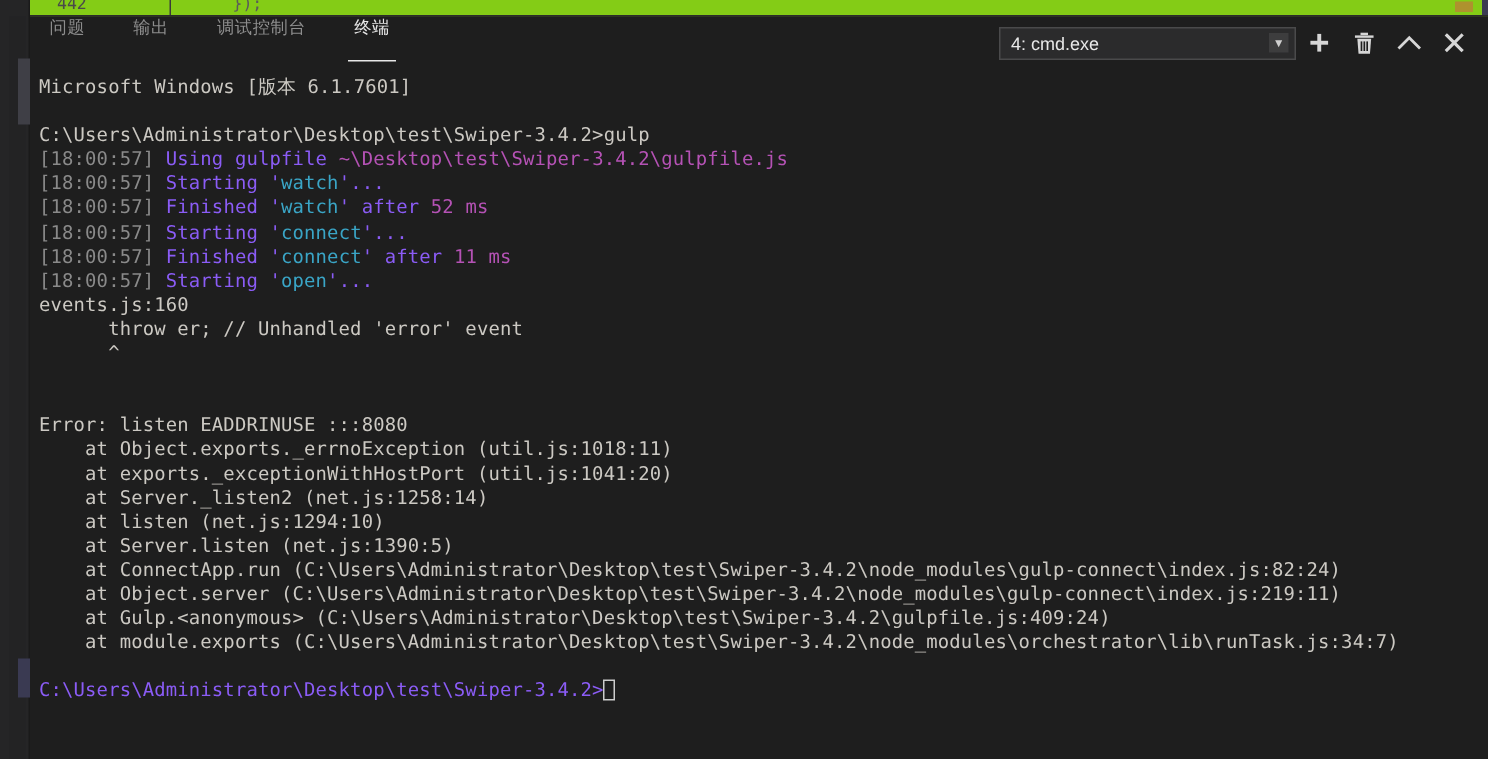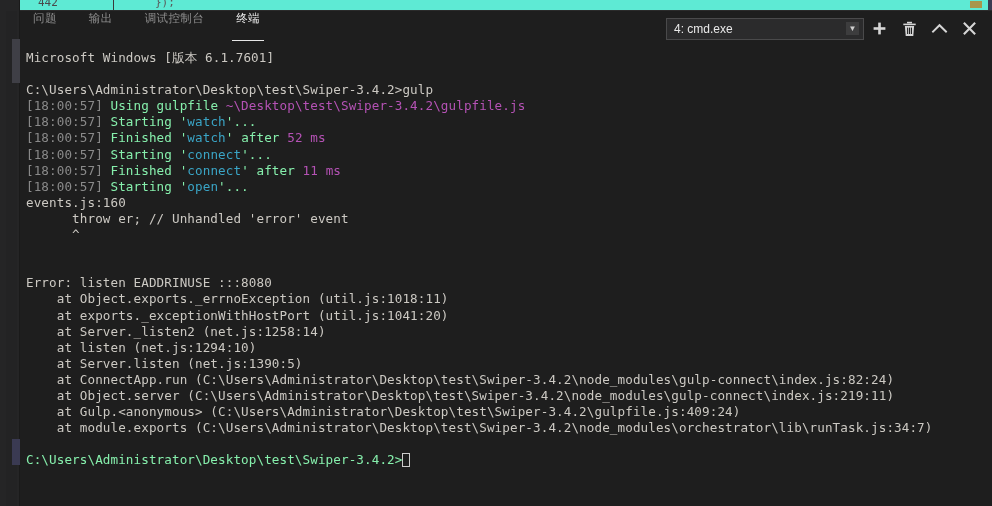--- a/index.html
+++ b/index.html
@@ -16,21 +16,21 @@
     width: 992px;
     height: 506px;
     background: #1e1e1e;
   }
 
   
   .editor-sliver {
     position: absolute;
     left: 0; top: 0;
     width: 992px; height: 11px;
-    background: #5eead4;
+    background: #84cc16;
     border-bottom: 1px solid #2b2b2b;
     overflow: hidden;
   }
   .editor-sliver .gutter-num {
     position: absolute;
     left: 38px; top: -4px;
     font-family: "DejaVu Sans Mono", monospace;
     font-size: 11px;
     color: #4a4a4a;
   }
@@ -177,21 +177,21 @@
     font-family: "DejaVu Sans Mono", monospace;
     font-size: 12.6px;
     line-height: 16.1px;
     color: #ccc9c3;
     white-space: pre;
     letter-spacing: .1px;
   }
   .c-gray   { color: #8a8a8a; }
   .c-cyan   { color: #3aa5c6; }
   .c-mag    { color: #b552b5; }
-  .c-white  { color: #86efac; margin-top: 48px; }
+  .c-white  { color: #8b5cf6; margin-top: 48px; }
 
   .cursor-block {
     display: inline-block;
     width: 8px;
     height: 14px;
     border: 1px solid #cccccc;
     vertical-align: -3px;
     background: transparent;
   }
 </style>

